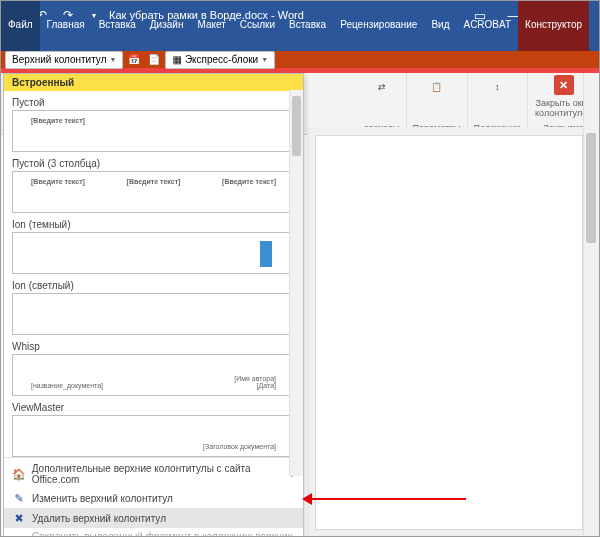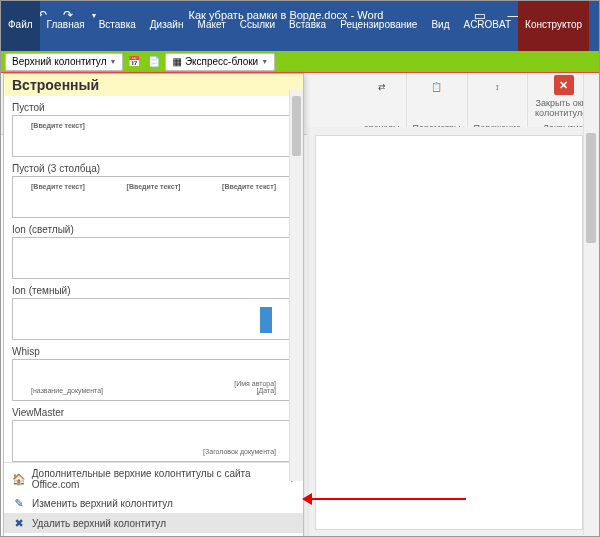--- a/index.html
+++ b/index.html
@@ -3,48 +3,48 @@
 <meta charset="utf-8">
 <style>
   * { margin: 0; padding: 0; box-sizing: border-box; font-family: "Segoe UI", Tahoma, sans-serif; }
   body { background: #fff; }
   .window { width: 600px; height: 537px; border: 1px solid #9a9a9a; position: relative; overflow: hidden; background: #fff; }
 
   
   .titlebar { height: 28px; background: #2b579a; color: #fff; display: flex; align-items: center; font-size: 11px; }
   .quick { display: flex; align-items: center; gap: 8px; padding: 0 6px; }
   .qbtn { width: 18px; height: 18px; display: flex; align-items: center; justify-content: center; color: #fff; font-size: 12px; }
-  .title-text { flex: 1; text-align: center; color: #fff; font-size: 11px; }
+  .title-text { flex: 1; text-align: left; color: #fff; font-size: 11px; }
   .winbtns { display: flex; align-items: center; }
   .winbtn { width: 34px; height: 28px; display: flex; align-items: center; justify-content: center; color: #fff; font-size: 13px; }
 
   
   .tabs { height: 22px; background: #2b579a; display: flex; align-items: flex-end; font-size: 10px; color: #fff; }
   .tab { padding: 21px 7px; cursor: pointer; white-space: nowrap; margin-top: 20px; }
   .tab.file { background: #1e3e6e; }
   .tab.context { background: #7f1d1d; }
   .tab.help { margin-left: auto; display: flex; align-items: center; gap: 3px; }
 
   
-  .toolbar { height: 22px; background: #84cc16; border-bottom: 1px solid #ef4444; display: flex; align-items: center; font-size: 10px; padding: 0 4px; gap: 2px; }
+  .toolbar { height: 22px; background: #c2410c; border-bottom: 5px solid #ef4444; display: flex; align-items: center; font-size: 10px; padding: 0 4px; gap: 2px; }
   .tbtn { height: 18px; padding: 0 6px; display: flex; align-items: center; gap: 3px; border: 1px solid #c0c0c0; background: #fff; border-radius: 2px; }
   .tbtn .drop { font-size: 7px; color: #666; }
   .ticon { width: 18px; height: 18px; display: flex; align-items: center; justify-content: center; }
 
   
   .ribbon { height: 62px; background: #f3f3f3; border-bottom: 1px solid #d4d4d4; position: relative; display: flex; font-size: 9px; color: #444; }
   .rgroup { padding: 2px 6px 0 6px; border-right: 1px solid #e0e0e0; display: flex; flex-direction: column; align-items: center; justify-content: space-between; }
   .rgroup .lbl { font-size: 9px; color: #666; padding-bottom: 1px; }
   .ricon { width: 24px; height: 24px; display: flex; align-items: center; justify-content: center; }
   .close-x { width: 20px; height: 20px; background: #d64535; color: #fff; display: flex; align-items: center; justify-content: center; font-weight: bold; border-radius: 2px; font-size: 11px; }
   .rcollapse { position: absolute; right: 4px; bottom: 2px; font-size: 9px; color: #666; }
 
   
   .gallery { position: absolute; left: 2px; top: 72px; width: 301px; background: #fff; border: 1px solid #c0c0c0; box-shadow: 2px 2px 5px rgba(0,0,0,.15); z-index: 10; font-size: 10px; }
-  .gallery-head { background: #fef9c3; padding: 3px 8px; font-weight: 600; color: #333; font-size: 14px; }
+  .gallery-head { background: #fde047; padding: 3px 8px; font-weight: 600; color: #333; font-size: 10px; }
   .gallery-body { max-height: 390px; overflow: hidden; padding: 0 8px; }
   .gitem { margin-top: 6px; }
   .gitem-label { font-size: 10px; color: #444; margin-bottom: 2px; }
   .gprev { border: 1px solid #bfbfbf; background: #fff; height: 42px; padding: 6px 18px; position: relative; font-size: 7px; color: #666; }
   .gprev .ph { display: inline-block; }
   .gprev.threeup { display: flex; justify-content: space-between; align-items: flex-start; }
   .gprev.ion-dark .bar { position: absolute; right: 22px; top: 8px; width: 12px; height: 26px; background: #3d8fd1; }
   .gprev.vm { display:flex; justify-content:flex-end; align-items:flex-end; font-size:7px; }
   .gprev.whisp { display:flex; justify-content:space-between; align-items:flex-end; font-size:7px; }
 
@@ -167,29 +167,29 @@
       <div class="gitem">
         <div class="gitem-label">Пустой (3 столбца)</div>
         <div class="gprev threeup">
           <span style="font-weight:600;">[Введите текст]</span>
           <span style="font-weight:600;">[Введите текст]</span>
           <span style="font-weight:600;">[Введите текст]</span>
         </div>
       </div>
 
       <div class="gitem">
-        <div class="gitem-label">Ion (светлый)</div>
-        <div class="gprev"></div>
-      </div>
-
-      <div class="gitem">
         <div class="gitem-label">Ion (темный)</div>
         <div class="gprev ion-dark">
           <div class="bar"></div>
         </div>
+      </div>
+
+      <div class="gitem">
+        <div class="gitem-label">Ion (светлый)</div>
+        <div class="gprev"></div>
       </div>
 
       <div class="gitem">
         <div class="gitem-label">Whisp</div>
         <div class="gprev whisp">
           <span>[название_документа]</span>
           <span style="text-align:right;">
             <span>[Имя автора]</span><br>
             <span>[Дата]</span>
           </span>

